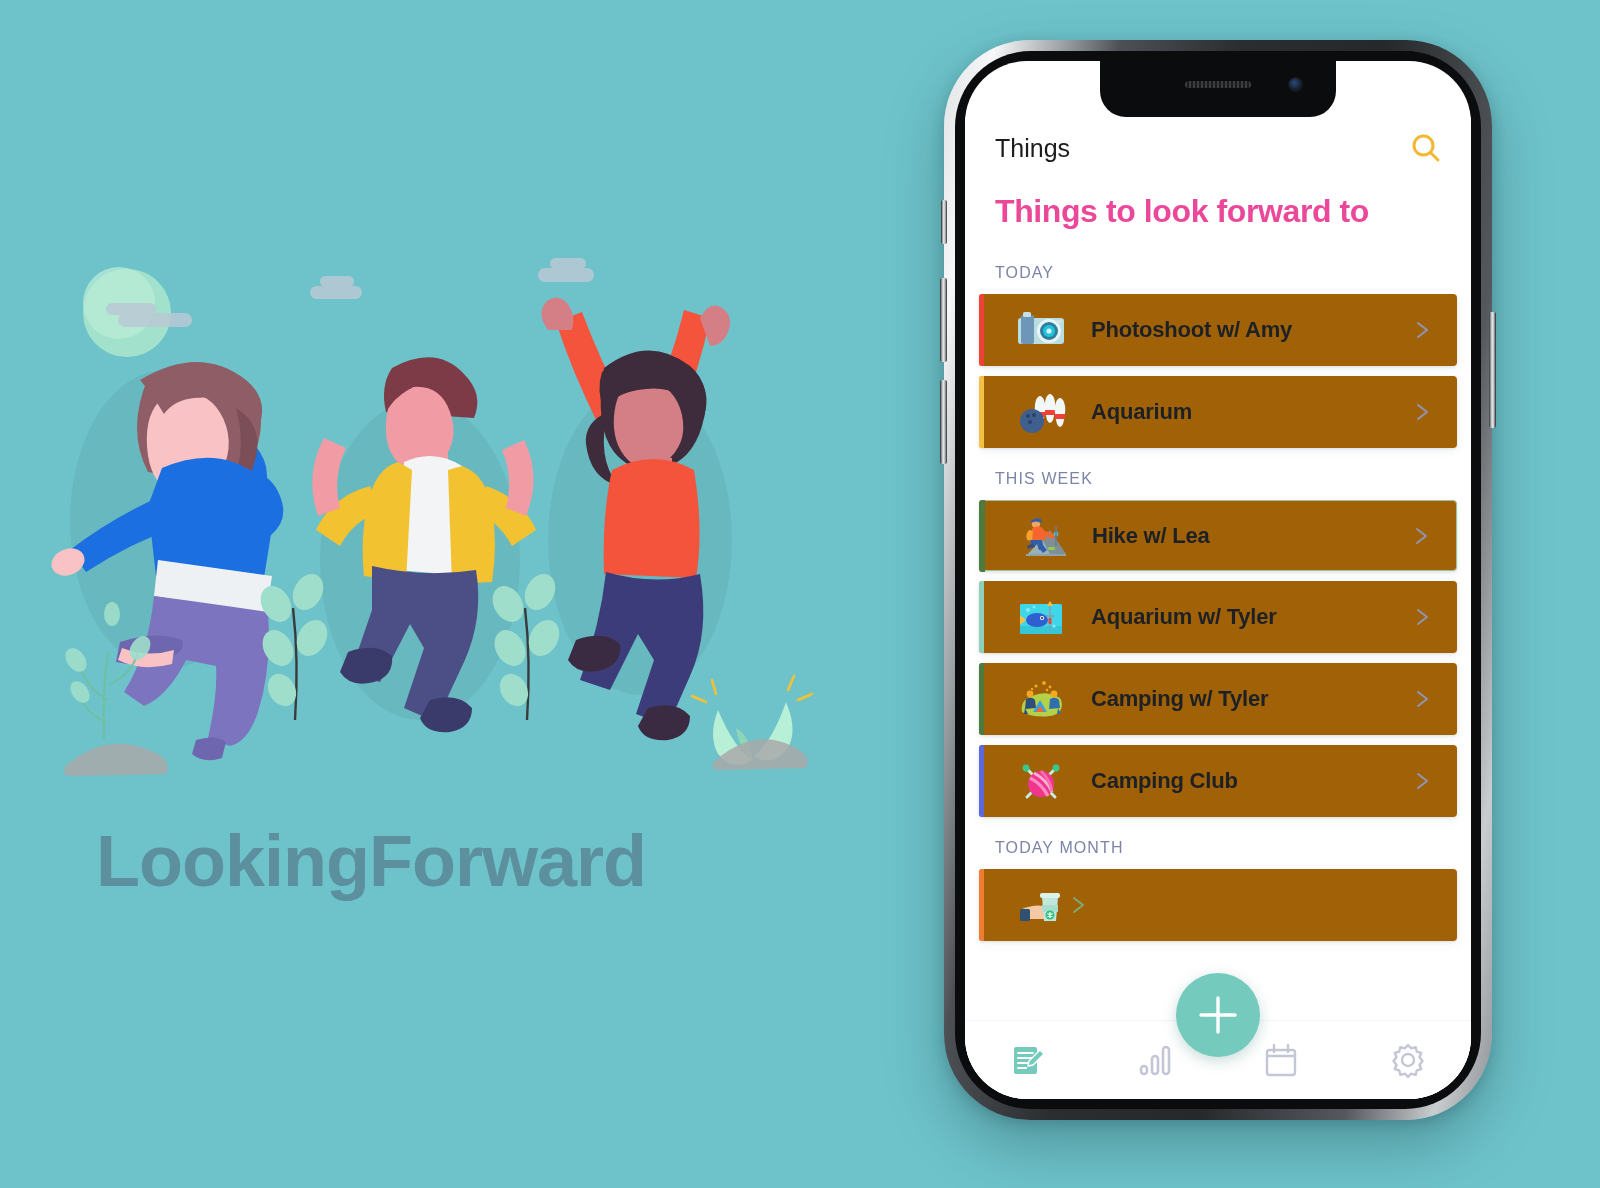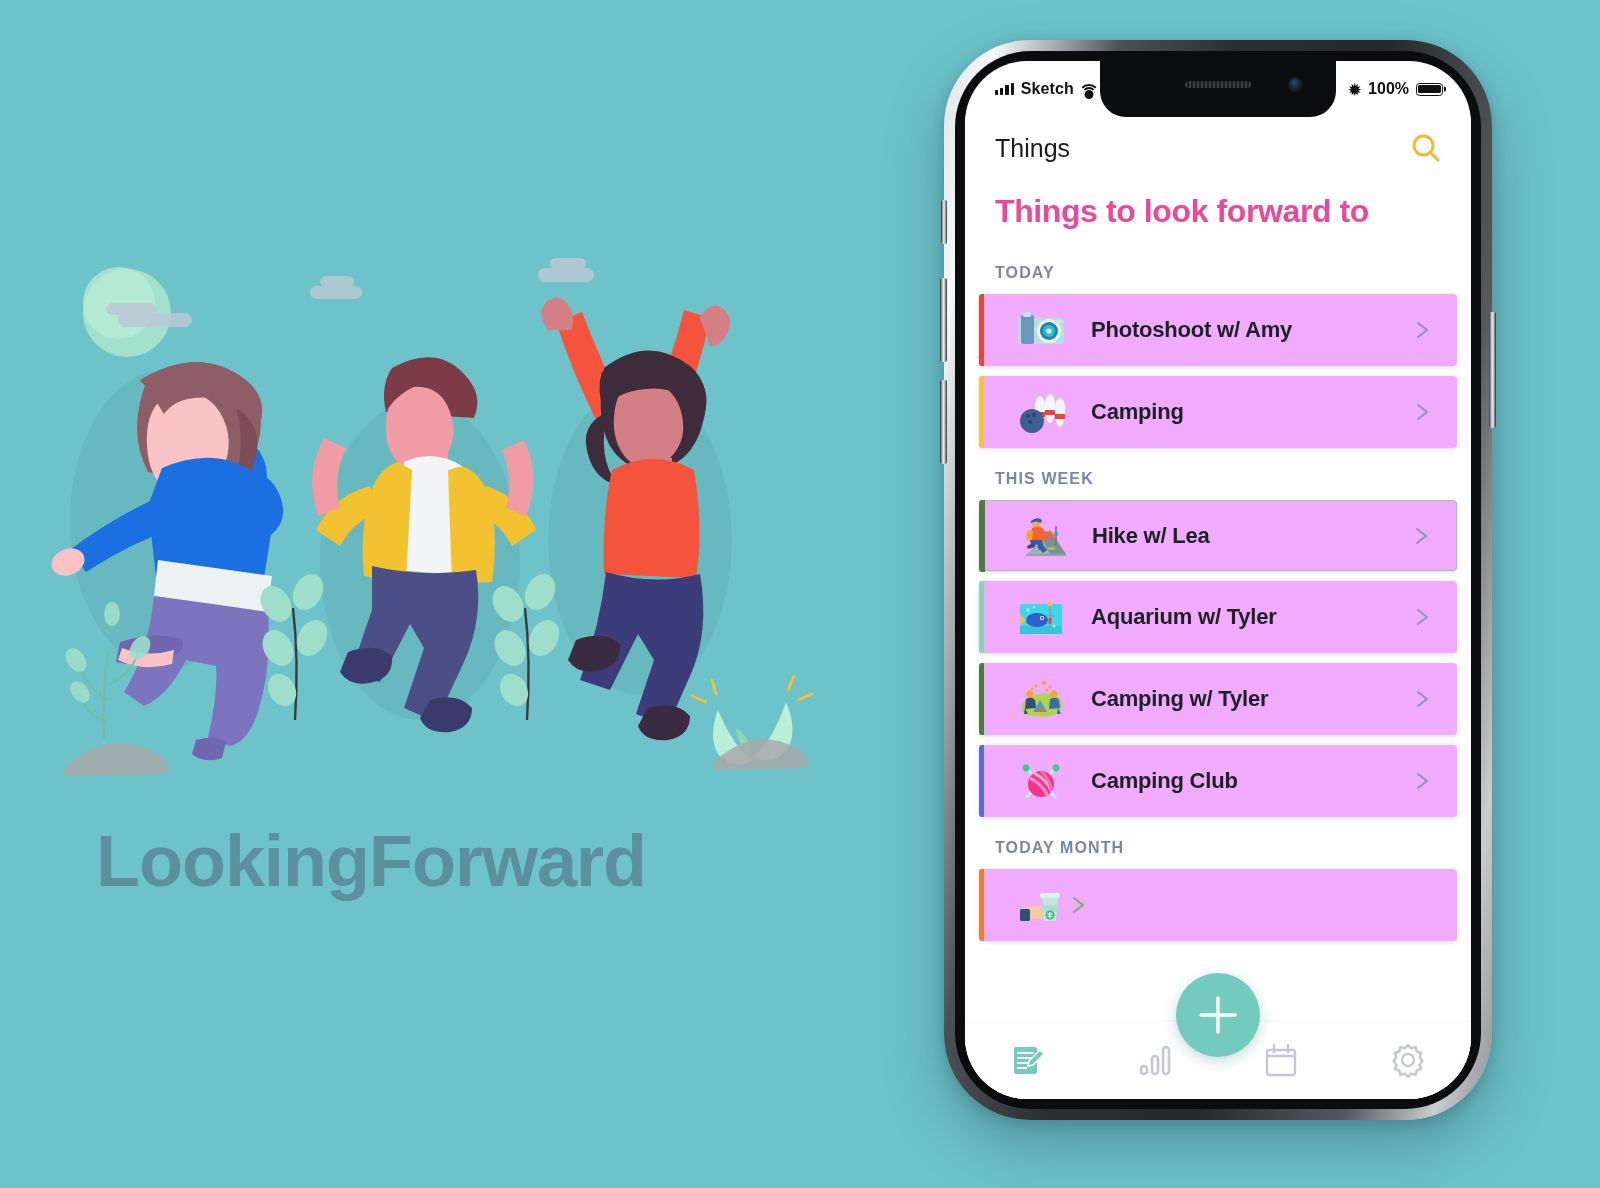--- a/index.html
+++ b/index.html
@@ -189,30 +189,30 @@
   }
   .list-area {
     flex: 1;
     overflow: hidden;
     position: relative;
   }
   .section-label {
     font-size: 16px;
     letter-spacing: 1.1px;
     color: #7b85a8;
-    font-weight: 700;
+    font-weight: 400;
     padding: 12px 30px 12px 30px;
   }
   .row {
     position: relative;
     display: flex;
     align-items: center;
     height: 72px;
     margin: 0 14px 10px 14px;
-    background: #f0abfc;
+    background: #a16207;
     border-radius: 4px;
     box-shadow: 0 1px 3px rgba(40,60,80,.13), 0 4px 10px rgba(40,60,80,.05);
   }
   .row.selected {
     border: 1.5px solid #9dc49a;
     height: 69px;
   }
   .row .accent {
     position: absolute;
     left: 0; top: 0; bottom: 0;
@@ -429,43 +429,20 @@
     <div class="side-btn btn-power"></div>
     <div class="phone-bezel"></div>
 
     <div class="phone-screen">
 
       <div class="notch">
         <div class="speaker"></div>
         <div class="camera"></div>
       </div>
 
-      <div class="statusbar">
-        <div class="sb-left">
-          <span class="bars">
-              <i></i>
-              <i></i>
-              <i></i>
-              <i></i>
-            </span>
-          <span class="carrier">Sketch</span>
-          <span class="wifi">
-              <span></span>
-              <span></span>
-              <span></span>
-            </span>
-        </div>
-        <div class="sb-right">
-          <span class="bt">✹</span>
-          <span class="pct">100%</span>
-          <span class="battery">
-              <i></i>
-            </span>
-        </div>
-      </div>
 
       <div class="app">
 
         <div class="navbar">
           <div class="nav-title">Things</div>
           <div>
             <svg class="search-icon" viewBox="0 0 34 34">
               <circle cx="14.5" cy="14.5" r="9.5" fill="none" stroke="#f5b731" stroke-width="3"></circle>
               <line x1="21.5" y1="21.5" x2="29" y2="29" stroke="#f5b731" stroke-width="3" stroke-linecap="round"></line>
             </svg>
@@ -511,21 +488,21 @@
                   <path d="M29 20 h10 v5 h-10z" fill="#ef4136"></path>
                   <path d="M40 12 q4 -8 8 0 q3 8 -1 22 q-3 6 -6 0 q-4 -14 -1 -22z" fill="#f1f6f7"></path>
                   <path d="M39 24 h10 v5 h-10z" fill="#ef4136"></path>
                 </g>
                 <circle cx="16" cy="31" r="12" fill="#3f5f8f"></circle>
                 <circle cx="12" cy="26" r="1.9" fill="#2b4168"></circle>
                 <circle cx="18" cy="25" r="1.9" fill="#2b4168"></circle>
                 <circle cx="14" cy="32" r="1.9" fill="#2b4168"></circle>
               </svg>
             </span>
-            <span class="row-label">Camping</span>
+            <span class="row-label">Aquarium</span>
             <span class="chev">
               <svg viewBox="0 0 22 22">
                   <polyline points="7,4 16,11 7,18" fill="none" stroke="#8e95b5" stroke-width="2" stroke-linecap="round" stroke-linejoin="round"></polyline>
                 </svg>
             </span>
           </div>
 
           <div class="section-label">THIS WEEK</div>
 
           <div class="row selected">

